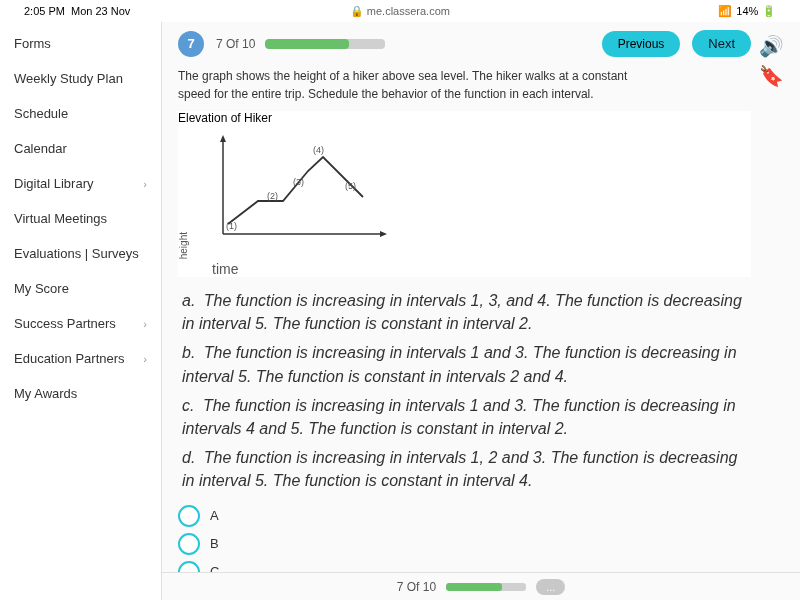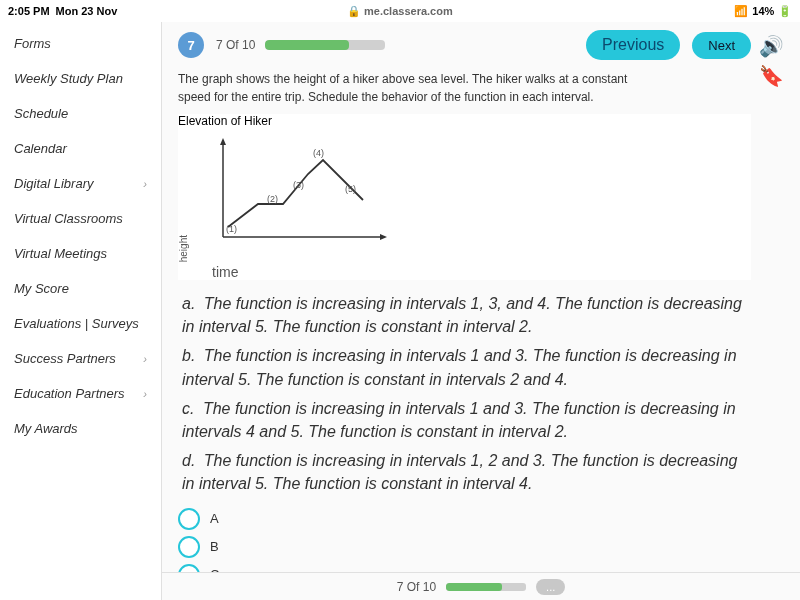--- a/index.html
+++ b/index.html
@@ -1,33 +1,33 @@
 <!DOCTYPE html>
 <html><head>
   <meta charset="utf-8">
   <style>
     * { box-sizing: border-box; margin: 0; padding: 0; }
     body { font-family: -apple-system, BlinkMacSystemFont, 'Segoe UI', sans-serif; background: #f5f5f5; width: 800px; height: 600px; overflow: hidden; }
 
     
     .status-bar {
       display: flex; justify-content: space-between; align-items: center;
-      background: #fff; padding: 0 8px; height: 22px; font-size: 11px; font-weight: 700;
+      background: #fff; padding: 0 24px; height: 22px; font-size: 11px; font-weight: 400;
     }
     .status-bar-left { display: flex; gap: 6px; align-items: center; }
     .status-bar-center { position: absolute; left: 50%; transform: translateX(-50%); font-size: 11px; color: #666; }
     .status-bar-right { display: flex; gap: 4px; align-items: center; font-size: 11px; }
 
     
     .app-container { display: flex; height: 578px; background: #fff; }
 
     
     .sidebar {
       width: 162px; min-width: 162px; background: #fff; border-right: 1px solid #e0e0e0;
-      overflow-y: auto; padding-top: 4px; font-style: italic;
+      overflow-y: auto; padding-top: 4px;
     }
     .sidebar-item {
       display: flex; align-items: center; justify-content: space-between;
       padding: 10px 14px; font-size: 13px; color: #333; cursor: pointer;
       border-bottom: none;
     }
     .sidebar-item .chevron { font-size: 11px; color: #999; }
 
     
     .main-content {
@@ -42,22 +42,22 @@
       background: #5b9bd5; color: #fff; border-radius: 50%; width: 26px; height: 26px;
       display: flex; align-items: center; justify-content: center; font-size: 13px; font-weight: bold;
     }
     .progress-section {
       display: flex; align-items: center; gap: 10px; flex: 1;
     }
     .progress-label { font-size: 12px; color: #555; }
     .progress-bar-container { flex: 1; height: 10px; background: #d0d0d0; border-radius: 4px; overflow: hidden; max-width: 120px; }
     .progress-bar-fill { height: 100%; background: #6abf6a; border-radius: 4px; }
     .btn-previous {
-      background: #26c6da; color: #0c4a6e; border: none; border-radius: 18px;
-      padding: 6px 16px; font-size: 16px; cursor: pointer;
+      background: #26c6da; color: #000000; border: none; border-radius: 18px;
+      padding: 6px 16px; font-size: 12px; cursor: pointer;
     }
     .btn-next {
       background: #26c6da; color: #0f172a; border: none; border-radius: 18px;
       padding: 6px 16px; font-size: 13px; cursor: pointer; text-align: center;
     }
     .action-icons { display: flex; flex-direction: column; gap: 6px; align-items: center; }
     .icon-btn { font-size: 20px; cursor: pointer; color: #555; }
 
     
     .question-text { font-size: 12px; color: #333; line-height: 1.5; margin-bottom: 8px; max-width: 450px; }
@@ -117,30 +117,27 @@
       <span>Schedule</span>
     </div>
     <div class="sidebar-item">
       <span>Calendar</span>
     </div>
     <div class="sidebar-item">
       <span>Digital Library</span>
       <span class="chevron">›</span>
     </div>
     <div class="sidebar-item">
-      <span>Virtual Classrooms</span>
-    </div>
-    <div class="sidebar-item">
       <span>Virtual Meetings</span>
     </div>
     <div class="sidebar-item">
+      <span>Evaluations | Surveys</span>
+    </div>
+    <div class="sidebar-item">
       <span>My Score</span>
-    </div>
-    <div class="sidebar-item">
-      <span>Evaluations | Surveys</span>
     </div>
     <div class="sidebar-item">
       <span>Success Partners</span>
       <span class="chevron">›</span>
     </div>
     <div class="sidebar-item">
       <span>Education Partners</span>
       <span class="chevron">›</span>
     </div>
     <div class="sidebar-item">

